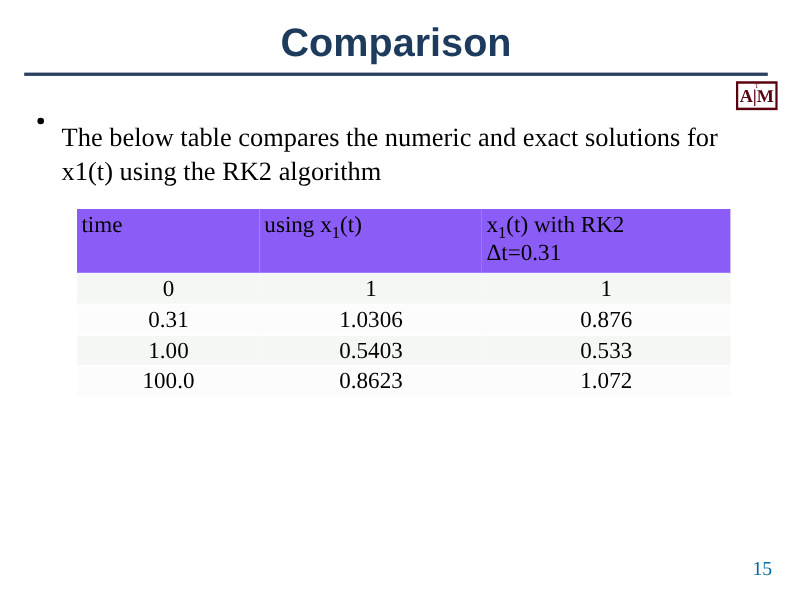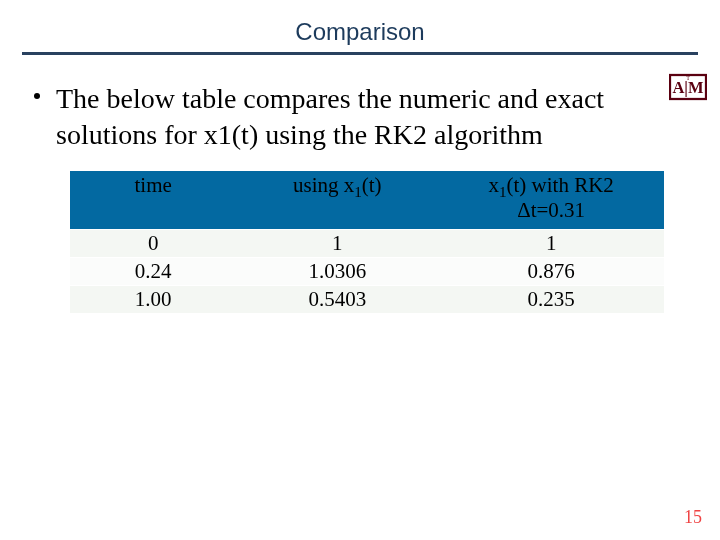--- a/index.html
+++ b/index.html
@@ -9,22 +9,22 @@
     height: 540px;
     background: #ffffff;
     font-family: "Times New Roman", Times, serif;
     color: #000;
     position: relative;
     overflow: hidden;
   }
   .title {
     text-align: center;
     font-family: Arial, Helvetica, sans-serif;
-    font-weight: normal;
-    font-size: 24px;
+    font-weight: bold;
+    font-size: 36px;
     color: #1d3b5c;
     margin-top: 18px;
     margin-bottom: 6px;
   }
   .rule {
     height: 3px;
     background: #29415f;
     margin: 0 22px 0 22px;
   }
   .logo {
@@ -44,54 +44,55 @@
   .bullet-dot {
     width: 6px;
     height: 6px;
     background: #000;
     border-radius: 50%;
     margin-top: 12px;
     margin-right: 16px;
     flex: 0 0 6px;
   }
   .bullet-text {
-    font-size: 28px;
+    font-size: 24px;
     line-height: 1.28;
+    margin-top: 16px;
   }
   .table-wrap {
     margin: 18px 56px 0 70px;
   }
   table {
     border-collapse: collapse;
     width: 100%;
     table-layout: fixed;
   }
   thead td {
     font-size: 21px;
-    text-align: center;
+    text-align: left;
     vertical-align: top;
     padding: 2px 4px 6px 4px;
-    background: #0369a1;
+    background: #8b5cf6;
     border-bottom: 1px solid #fff;
   }
   tbody td {
     font-size: 21px;
     text-align: center;
     padding: 1px 4px;
     border-bottom: 1px solid #fff;
   }
   tbody tr:nth-child(odd) td { background: #f4f7f3; }
   tbody tr:nth-child(even) td { background: #fbfcfb; }
   .sub { font-size: 0.72em; vertical-align: sub; line-height: 0; }
   .pagenum {
     position: absolute;
     right: 18px;
     bottom: 12px;
     font-size: 18px;
-    color: #ef4444;
+    color: #0369a1;
   }
 </style>
 </head>
 <body>
 
 <div class="title">Comparison</div>
 <div class="rule"></div>
 
 <div class="logo">
   <svg viewBox="0 0 100 80">
@@ -125,26 +126,31 @@
         </td>
       </tr>
     </thead>
     <tbody>
       <tr>
         <td>0</td>
         <td>1</td>
         <td>1</td>
       </tr>
       <tr>
-        <td>0.24</td>
+        <td>0.31</td>
         <td>1.0306</td>
         <td>0.876</td>
       </tr>
       <tr>
         <td>1.00</td>
         <td>0.5403</td>
-        <td>0.235</td>
+        <td>0.533</td>
+      </tr>
+      <tr>
+        <td>100.0</td>
+        <td>0.8623</td>
+        <td>1.072</td>
       </tr>
     </tbody>
   </table>
 </div>
 
 <div class="pagenum">15</div>
 
 </body></html>

